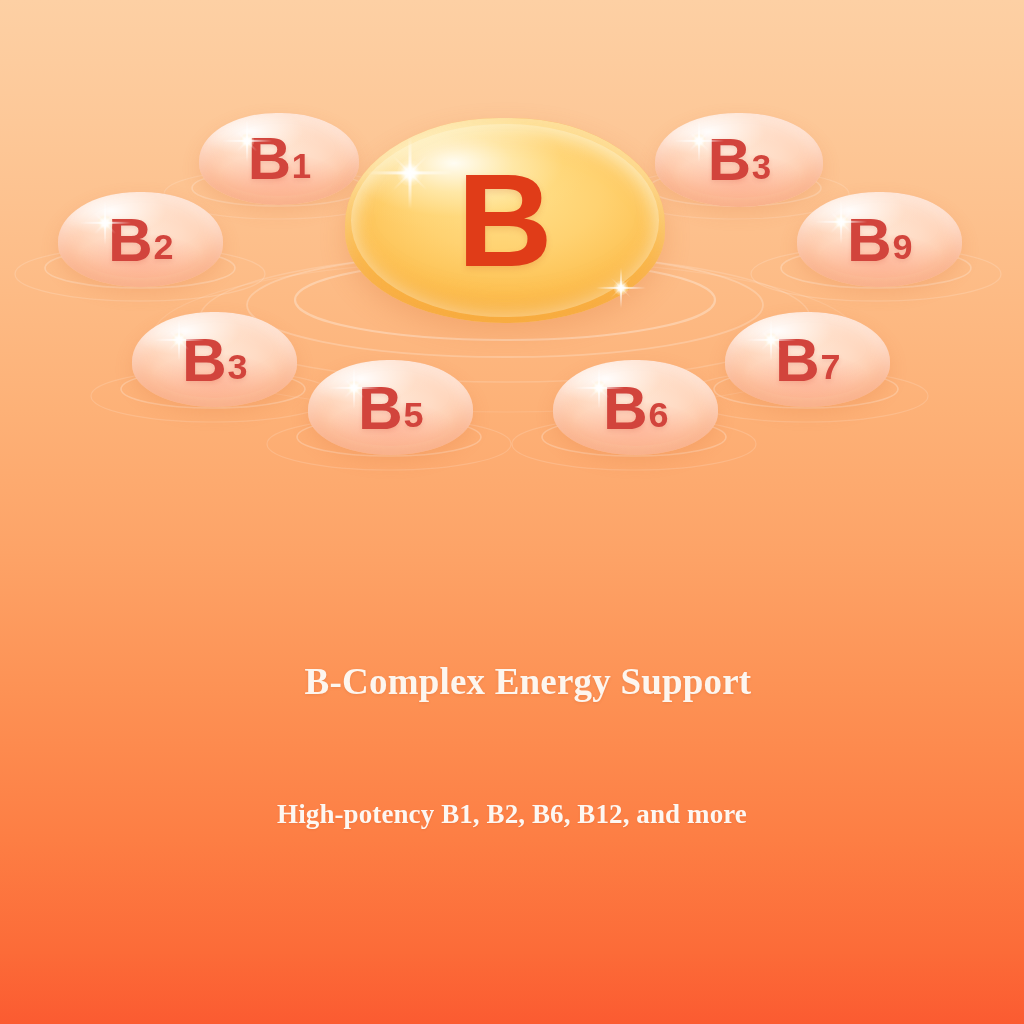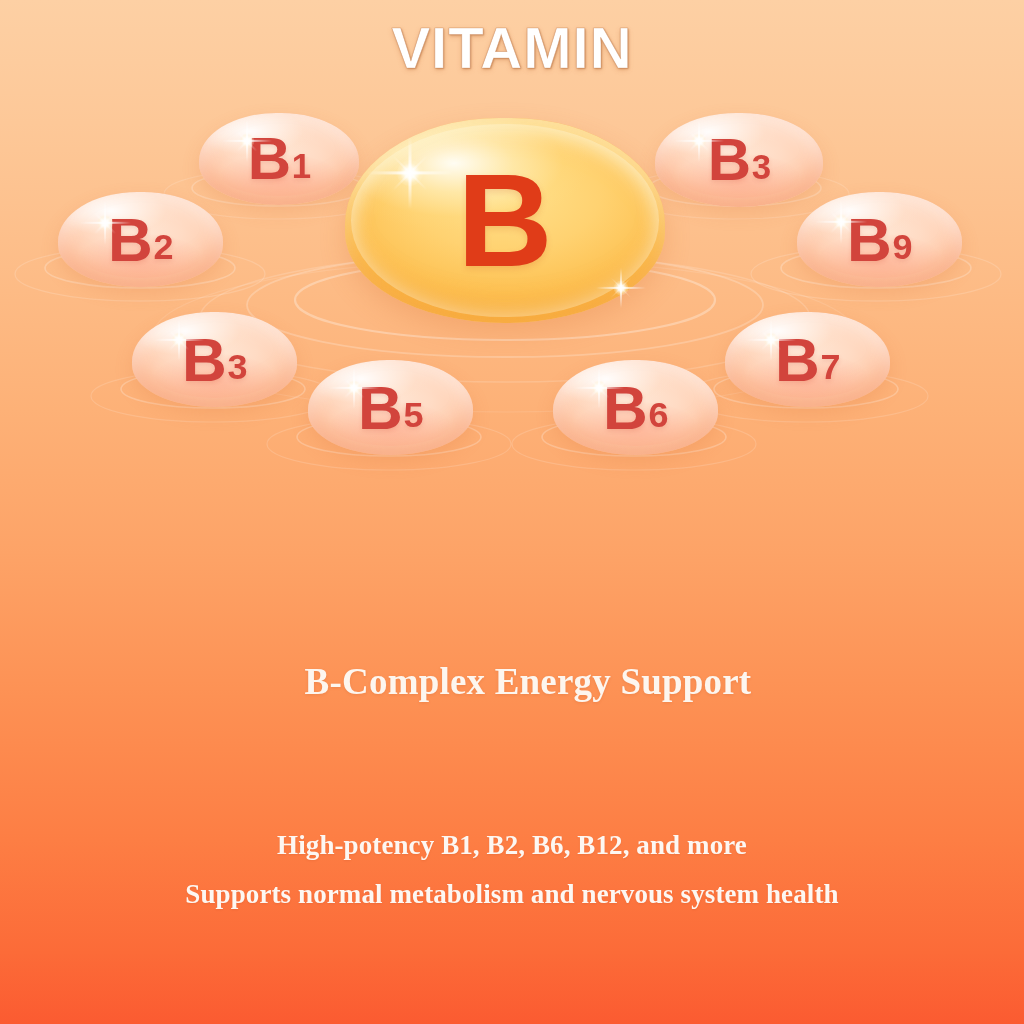--- a/index.html
+++ b/index.html
@@ -189,21 +189,21 @@
     font-weight: bold;
     font-size: 37px;
     color: #fdf6ef;
     letter-spacing: 0.2px;
     text-shadow: 0 1px 3px rgba(170,70,30,0.18);
   }
 
   .bullets {
     position: absolute;
     left: 0;
-    top: 821px;
+    top: 790px;
     width: 1024px;
     text-align: center;
   }
   .bullets .line {
     font-family: "Liberation Serif", serif;
     font-weight: bold;
     font-size: 27px;
     color: #fdf7f2;
     line-height: 49px;
     letter-spacing: 0.1px;
@@ -241,21 +241,20 @@
       <ellipse cx="806" cy="396" rx="122" ry="26" stroke-width="1.2" stroke-opacity="0.15"></ellipse>
 
       <ellipse cx="735" cy="188" rx="86" ry="18" stroke-width="1.6" stroke-opacity="0.22"></ellipse>
       <ellipse cx="735" cy="194" rx="114" ry="25" stroke-width="1.2" stroke-opacity="0.14"></ellipse>
 
       <ellipse cx="876" cy="268" rx="95" ry="20" stroke-width="1.6" stroke-opacity="0.24"></ellipse>
       <ellipse cx="876" cy="274" rx="125" ry="27" stroke-width="1.3" stroke-opacity="0.16"></ellipse>
     </g>
   </svg>
 
-  <div class="title">VITAMIN</div>
 
   <div class="droplet small" id="d-b2" style="left:58px; top:192px; width:165px; height:95px;">
     <div class="blob"></div>
     <div class="glow"></div>
     <div class="letter" style="font-size:62px;">
       <span>B</span>
         <sub>2</sub>
     </div>
     <div class="sparkle" style="left:12%; top:4%; width:54px; height:54px;">
       <div class="core" style="width:16px;height:16px;"></div>
@@ -395,16 +394,15 @@
       <div class="ray v" style="width:40px;height:2px;"></div>
       <div class="ray d1" style="width:28px;height:1.4px;"></div>
       <div class="ray d2" style="width:28px;height:1.4px;"></div>
     </div>
   </div>
 
   <div class="headline">B-Complex Energy Support</div>
 
   <div class="bullets">
     <div class="line">High-potency B1, B2, B6, B12, and more</div>
-    <div class="line">Supports normal metabolism and nervous system health</div>
   </div>
 
 </div>
 
 </body></html>

